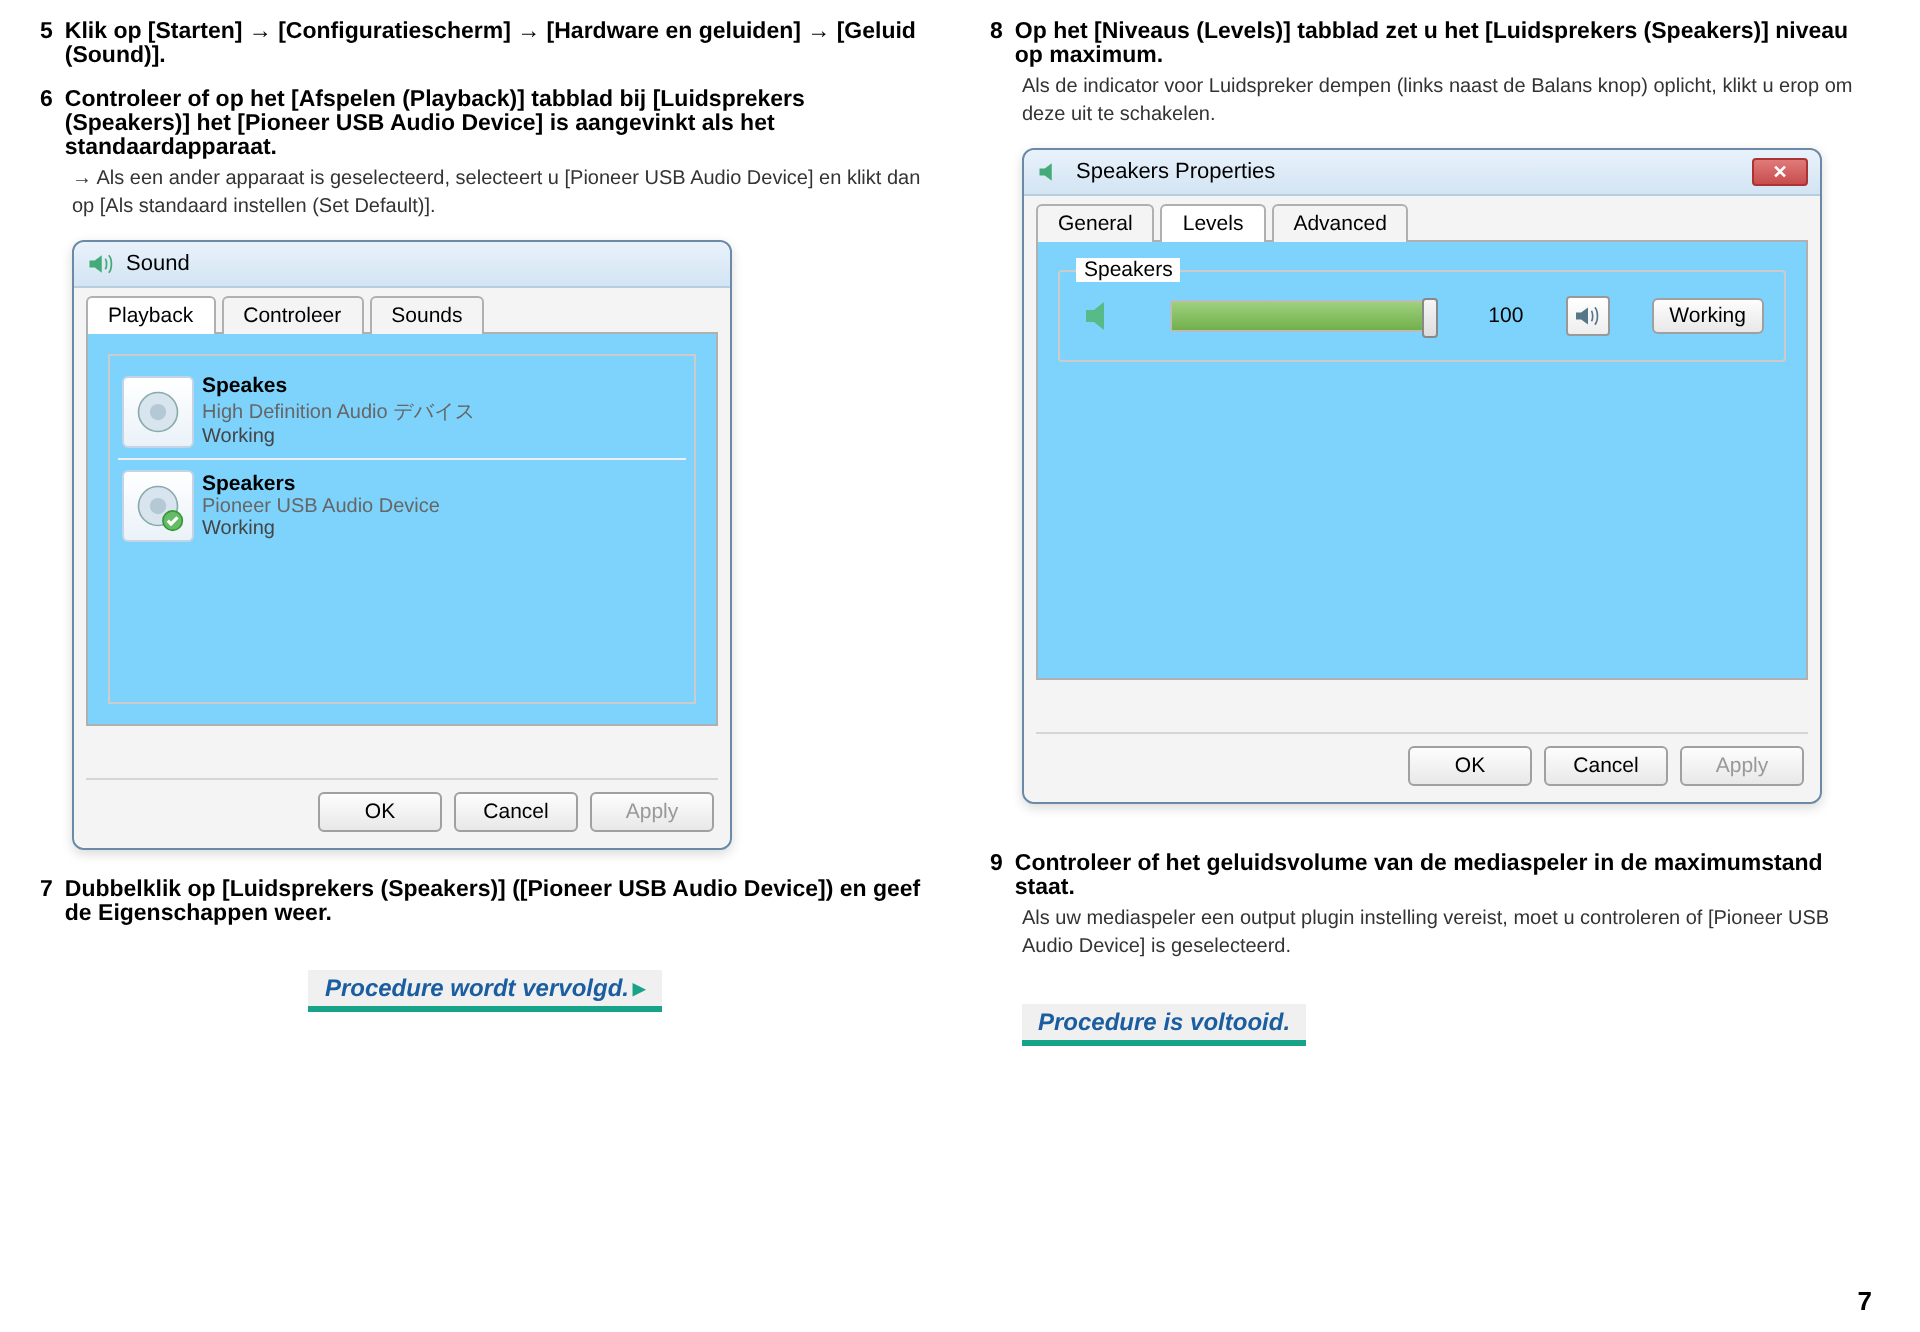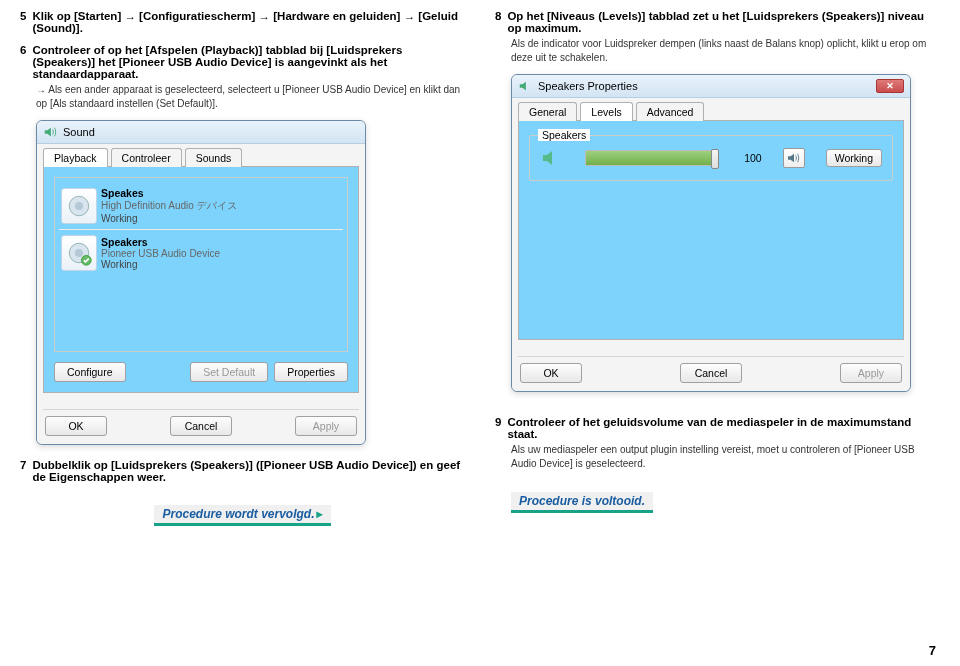--- a/index.html
+++ b/index.html
@@ -28,21 +28,21 @@
 .devrow { display: flex; align-items: center; gap: 4px; padding: 5px 2px; border-bottom: 1px solid #eee; }
 .devrow:last-child { border-bottom: none; }
 .devicon { width: 36px; height: 36px; border: 1px solid #c2d4e6; border-radius: 3px; background: linear-gradient(#fff,#eaf2f8); display: flex; align-items: center; justify-content: center; }
 .devicon svg { width: 26px; height: 26px; }
 .devtxt .dname { font-weight: bold; font-size: 10.5px; }
 .devtxt .dsub { color: #666; font-size: 10px; }
 .devtxt .dstat { color: #444; font-size: 10px; }
 .btnrow { display: flex; justify-content: flex-end; gap: 6px; margin-top: 10px; }
 .wbtn { background: linear-gradient(#fdfdfd,#e8e8e8); border: 1px solid #a0a0a0; border-radius: 3px; padding: 3px 12px; font-size: 10.5px; min-width: 62px; text-align: center; }
 .wbtn.disabled { color: #999; }
-.footer-btns { display: flex; justify-content: space-between; gap: 6px; padding: 6px 2px 2px 2px; border-top: 1px solid #d5d5d5; margin-top: 16px; }
+.footer-btns { display: flex; justify-content: flex-end; gap: 6px; padding: 6px 2px 2px 2px; border-top: 1px solid #d5d5d5; margin-top: 26px; }
 
 
 .fieldset { border: 1px solid #ccc; border-radius: 2px; padding: 10px 10px; margin-top: 4px; position: relative; }
 .fieldset .legend { position: absolute; top: -7px; left: 8px; background: #fff; padding: 0 4px; font-size: 10.5px; }
 .sliderrow { display: flex; align-items: center; gap: 21px; }
 .spkicon { width: 24px; height: 24px; display: flex; align-items: center; justify-content: center; }
 .track { flex: 1; height: 16px; background: #fff; border: 1px solid #bbb; border-radius: 2px; position: relative; }
 .track .fill { position: absolute; left: 0; top: 0; bottom: 0; width: 100%; background: linear-gradient(#9ed07f,#72b04b); }
 .track .thumb { position: absolute; right: -3px; top: -2px; width: 8px; height: 20px; background: linear-gradient(#f5f5f5,#ddd); border: 1px solid #888; border-radius: 2px; }
 .valtxt { font-size: 10.5px; width: 24px; text-align: right; }
@@ -118,26 +118,20 @@
                     <path d="M22 25l2 2 4-4" stroke="#fff" fill="none" stroke-width="2"></path>
                   </svg>
               </div>
               <div class="devtxt">
                 <div class="dname">Speakers</div>
                 <div class="dsub">Pioneer USB Audio Device</div>
                 <div class="dstat">Working</div>
               </div>
             </div>
           </div>
-          <div class="btnrow">
-            <div class="wbtn">Configure</div>
-            <div style="flex:1"></div>
-            <div class="wbtn disabled">Set Default</div>
-            <div class="wbtn">Properties</div>
-          </div>
         </div>
         <div class="footer-btns">
           <div class="wbtn">OK</div>
           <div class="wbtn">Cancel</div>
           <div class="wbtn disabled">Apply</div>
         </div>
       </div>
     </div>
 
     <div class="step" style="margin-top:14px">

